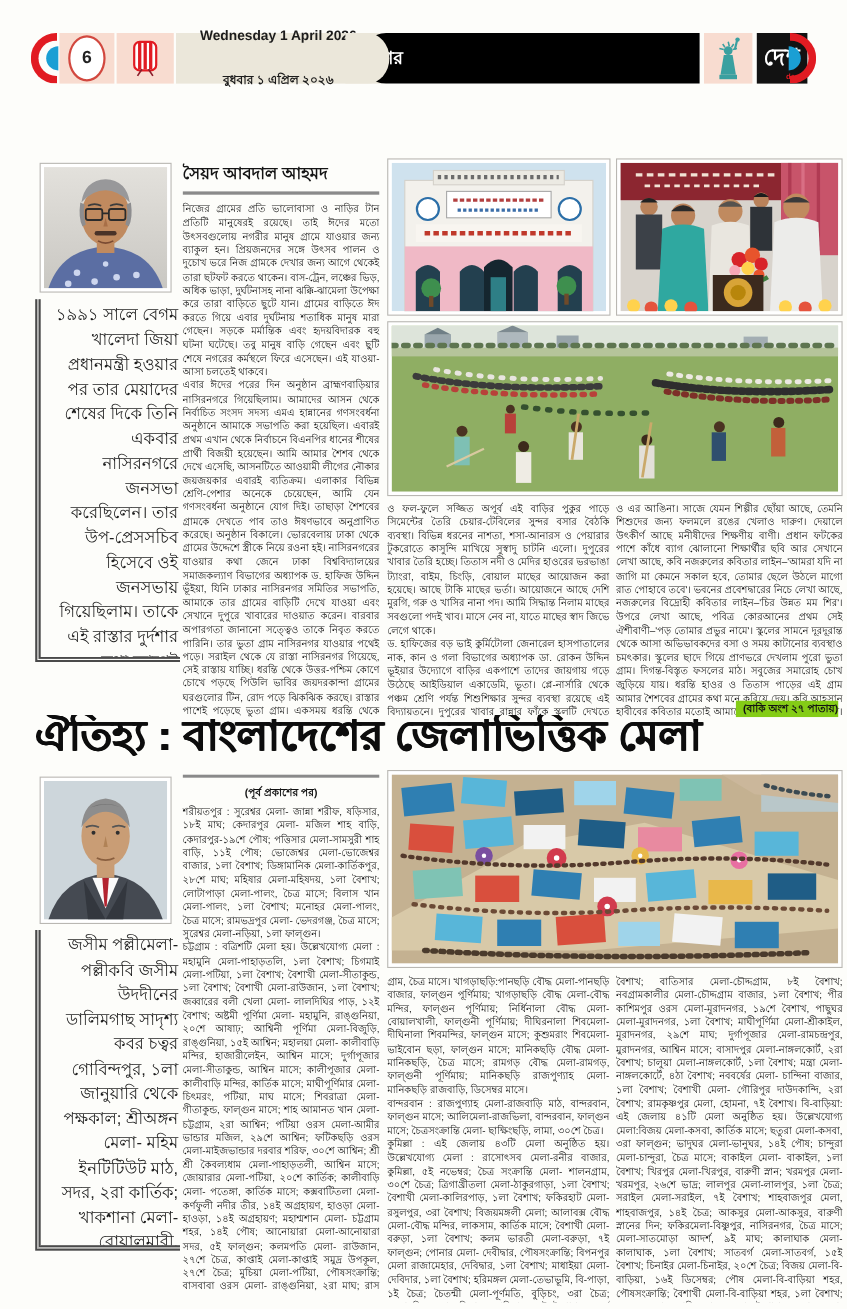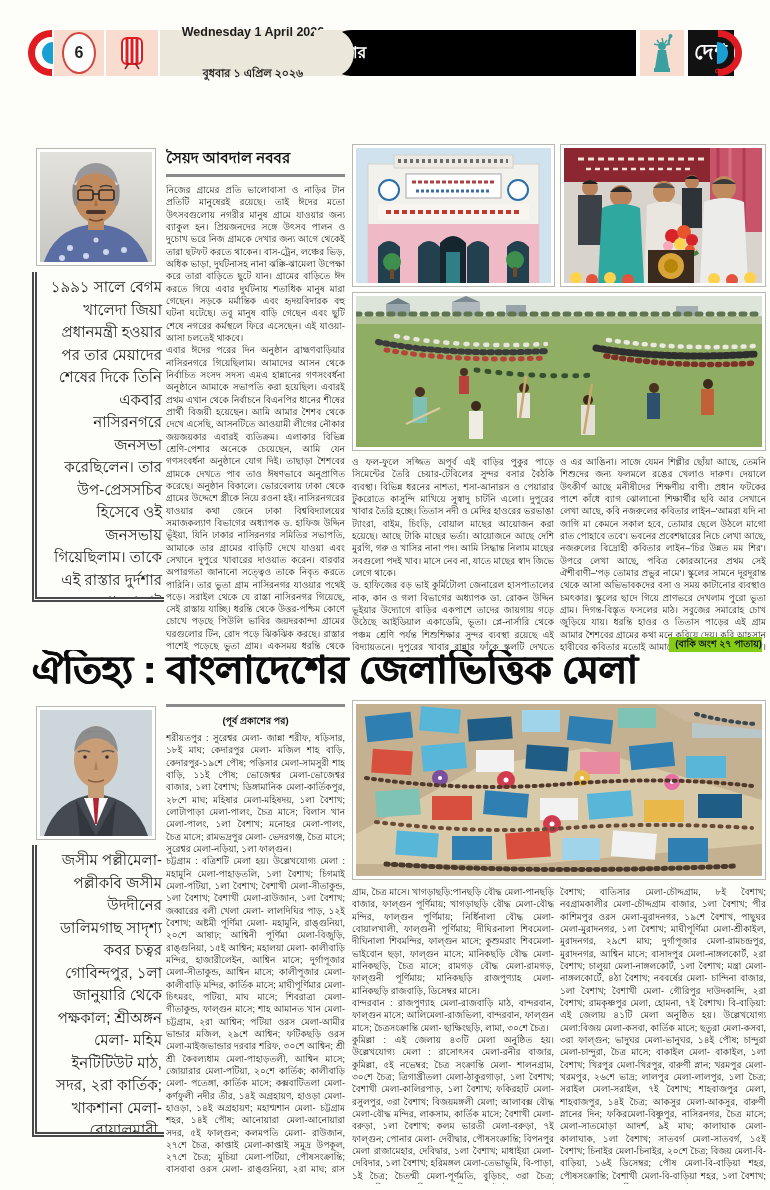--- a/index.html
+++ b/index.html
@@ -144,21 +144,21 @@
       <rect x="59" y="38" width="15" height="10" rx="2" fill="none" stroke="#2b2b2b" stroke-width="1.6"></rect>
       <line x1="53" y1="42" x2="59" y2="42" stroke="#2b2b2b" stroke-width="1.6"></line>
       <path d="M40 35 q6 -3 12 0 M60 35 q6 -3 12 0" stroke="#3c3c3c" stroke-width="1.6" fill="none"></path>
       <path d="M56 46 l2 8 h-4 z" fill="#a86f47"></path>
       <rect x="46" y="58" width="20" height="4" rx="2" fill="#4a3328"></rect>
       <path d="M49 67 q7 4 14 0" stroke="#7a4b33" stroke-width="1.5" fill="none"></path>
     </svg>
   </div>
 
   <div class="col" id="a1col1">
-    <div class="authorname">সৈয়দ আবদাল নববর</div>
+    <div class="authorname">সৈয়দ আবদাল আহমদ</div>
     <div class="authorrule"></div>
     <div class="coltext">নিজের গ্রামের প্রতি ভালোবাসা ও নাড়ির টান প্রতিটি মানুষেরই রয়েছে। তাই ঈদের মতো উৎসবগুলোয় নগরীর মানুষ গ্রামে যাওয়ার জন্য ব্যাকুল হন। প্রিয়জনদের সঙ্গে উৎসব পালন ও দুচোখ ভরে নিজ গ্রামকে দেখার জন্য আগে থেকেই তারা ছটফট করতে থাকেন। বাস-ট্রেন, লঞ্চের ভিড়, অধিক ভাড়া, দুর্ঘটনাসহ নানা ঝক্কি-ঝামেলা উপেক্ষা করে তারা বাড়িতে ছুটে যান। গ্রামের বাড়িতে ঈদ করতে গিয়ে এবার দুর্ঘটনায় শতাধিক মানুষ মারা গেছেন। সড়কে মর্মান্তিক এবং হৃদয়বিদারক বহু ঘটনা ঘটেছে। তবু মানুষ বাড়ি গেছেন এবং ছুটি শেষে নগরের কর্মস্থলে ফিরে এসেছেন। এই যাওয়া-আসা চলতেই থাকবে।
 এবার ঈদের পরের দিন অনুষ্ঠান ব্রাহ্মণবাড়িয়ার নাসিরনগরে গিয়েছিলাম। আমাদের আসন থেকে নির্বাচিত সংসদ সদস্য এমএ হান্নানের গণসংবর্ধনা অনুষ্ঠানে আমাকে সভাপতি করা হয়েছিল। এবারই প্রথম এখান থেকে নির্বাচনে বিএনপির ধানের শীষের প্রার্থী বিজয়ী হয়েছেন। আমি আমার শৈশব থেকে দেখে এসেছি, আসনটিতে আওয়ামী লীগের নৌকার জয়জয়কার এবারই ব্যতিক্রম। এলাকার বিভিন্ন শ্রেণি-পেশার অনেকে চেয়েছেন, আমি যেন গণসংবর্ধনা অনুষ্ঠানে যোগ দিই। তাছাড়া শৈশবের গ্রামকে দেখতে পাব তাও ঈষণভাবে অনুপ্রাণিত করেছে। অনুষ্ঠান বিকালে। ভোরবেলায় ঢাকা থেকে গ্রামের উদ্দেশে স্ত্রীকে নিয়ে রওনা হই। নাসিরনগরের যাওয়ার কথা জেনে ঢাকা বিশ্ববিদ্যালয়ের সমাজকল্যাণ বিভাগের অধ্যাপক ড. হাফিজ উদ্দিন ভূঁইয়া, যিনি ঢাকার নাসিরনগর সমিতির সভাপতি, আমাকে তার গ্রামের বাড়িটি দেখে যাওয়া এবং সেখানে দুপুরে খাবারের দাওয়াত করেন। বারবার অপারগতা জানানো সত্ত্বেও তাকে নিবৃত করতে পারিনি। তার ভুতা গ্রাম নাসিরনগর যাওয়ার পথেই পড়ে। সরাইল থেকে যে রাস্তা নাসিরনগর গিয়েছে, সেই রাস্তায় যাচ্ছি। ধরন্তি থেকে উত্তর-পশ্চিম কোণে চোখে পড়ছে পিউলি ভাবির জয়দরকান্দা গ্রামের ঘরগুলোর টিন, রোদ পড়ে ঝিকঝিক করছে। রাস্তার পাশেই পড়েছে ভুতা গ্রাম। একসময় ধরন্তি থেকে নাসিরনগর পর্যন্ত এই সড়কটি আমাদের জন্য ছিল দুঃখের কারণ। তিতাস নদী ও ধরন্তি হাওরের ঢেউয়ের চোটে রাস্তা নির্মাণ করা দুঃসাধ্য ছিল। ফলে এ এলাকার মানুষকে শুকনো মৌসুমে হেঁটে আসা-যাওয়া করতে হতো। বর্ষায় অবশ্য নৌকায় যাতায়াত ছিল আনন্দদায়ক। ১৯৯১ সালে বেগম খালেদা জিয়া প্রধানমন্ত্রী হওয়ার পর তার মেয়াদের শেষের দিকে তিনি একবার নাসিরনগরে জনসভা করেছিলেন। তার উপ-প্রেসসচিব হিসেবে ওই জনসভায় গিয়েছিলাম। তাকে এই রাস্তার দুর্দশার কথা আগেই জানিয়েছিলাম। ফলে তিনি জনসভায় বক্তৃতা দেওয়ার সময় রাস্তাটি ভালোভাবে নির্মাণ করে দেওয়ার প্রতিশ্রুতি দিয়েছিলেন এবং একনেকে প্রকল্প অনুমোদনও করে দেন। পরে রাস্তাটি নির্মিত হয়। আমাদের যাতায়াতের দুঃখ অনেকটা লাঘব হয়।
 ভুতা গ্রামে পৌঁছেই মনটা ভরে যায়। ড. হাফিজের বাড়িটি ছায়াঘেরা এক শান্তির নীড় বলতেই হবে। চারপাশে আম-কাঁঠাল</div>
   </div>
 
   <div class="pullquote" id="pullquote1">১৯৯১ সালে বেগম খালেদা জিয়া প্রধানমন্ত্রী হওয়ার পর তার মেয়াদের শেষের দিকে তিনি একবার নাসিরনগরে জনসভা করেছিলেন। তার উপ-প্রেসসচিব হিসেবে ওই জনসভায় গিয়েছিলাম। তাকে এই রাস্তার দুর্দশার কথা আগেই জানিয়েছিলাম। ফলে তিনি জনসভায় বক্তৃতা দেওয়ার সময় রাস্তাটি ভালোভাবে নির্মাণ করে দেওয়ার প্রতিশ্রুতি দিয়েছিলেন এবং একনেকে প্রকল্প অনুমোদনও করে দেন। পরে রাস্তাটি নির্মিত হয়। আমাদের যাতায়াতের দুঃখ অনেকটা লাঘব হয়</div>
 
   <div class="photo" id="photo-building">
     <svg viewBox="0 0 195 135">

